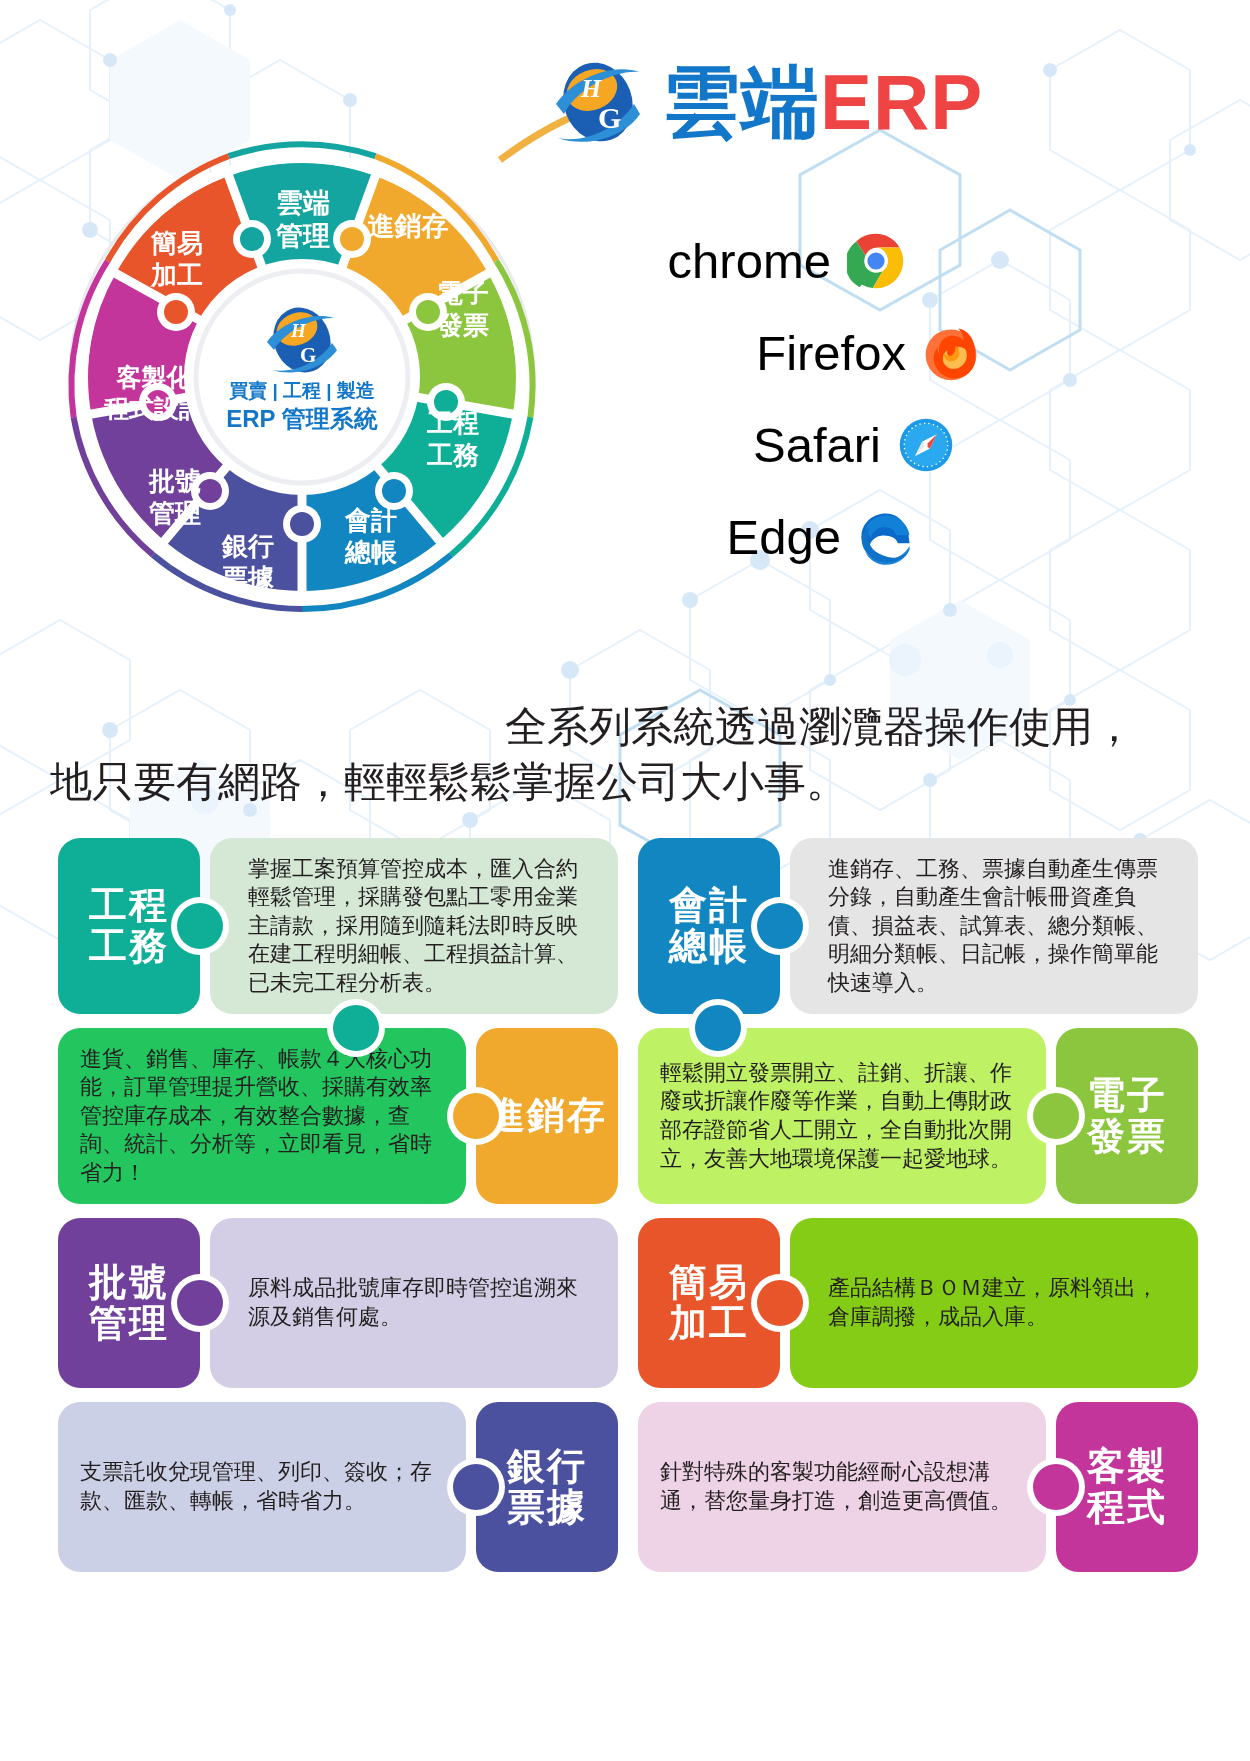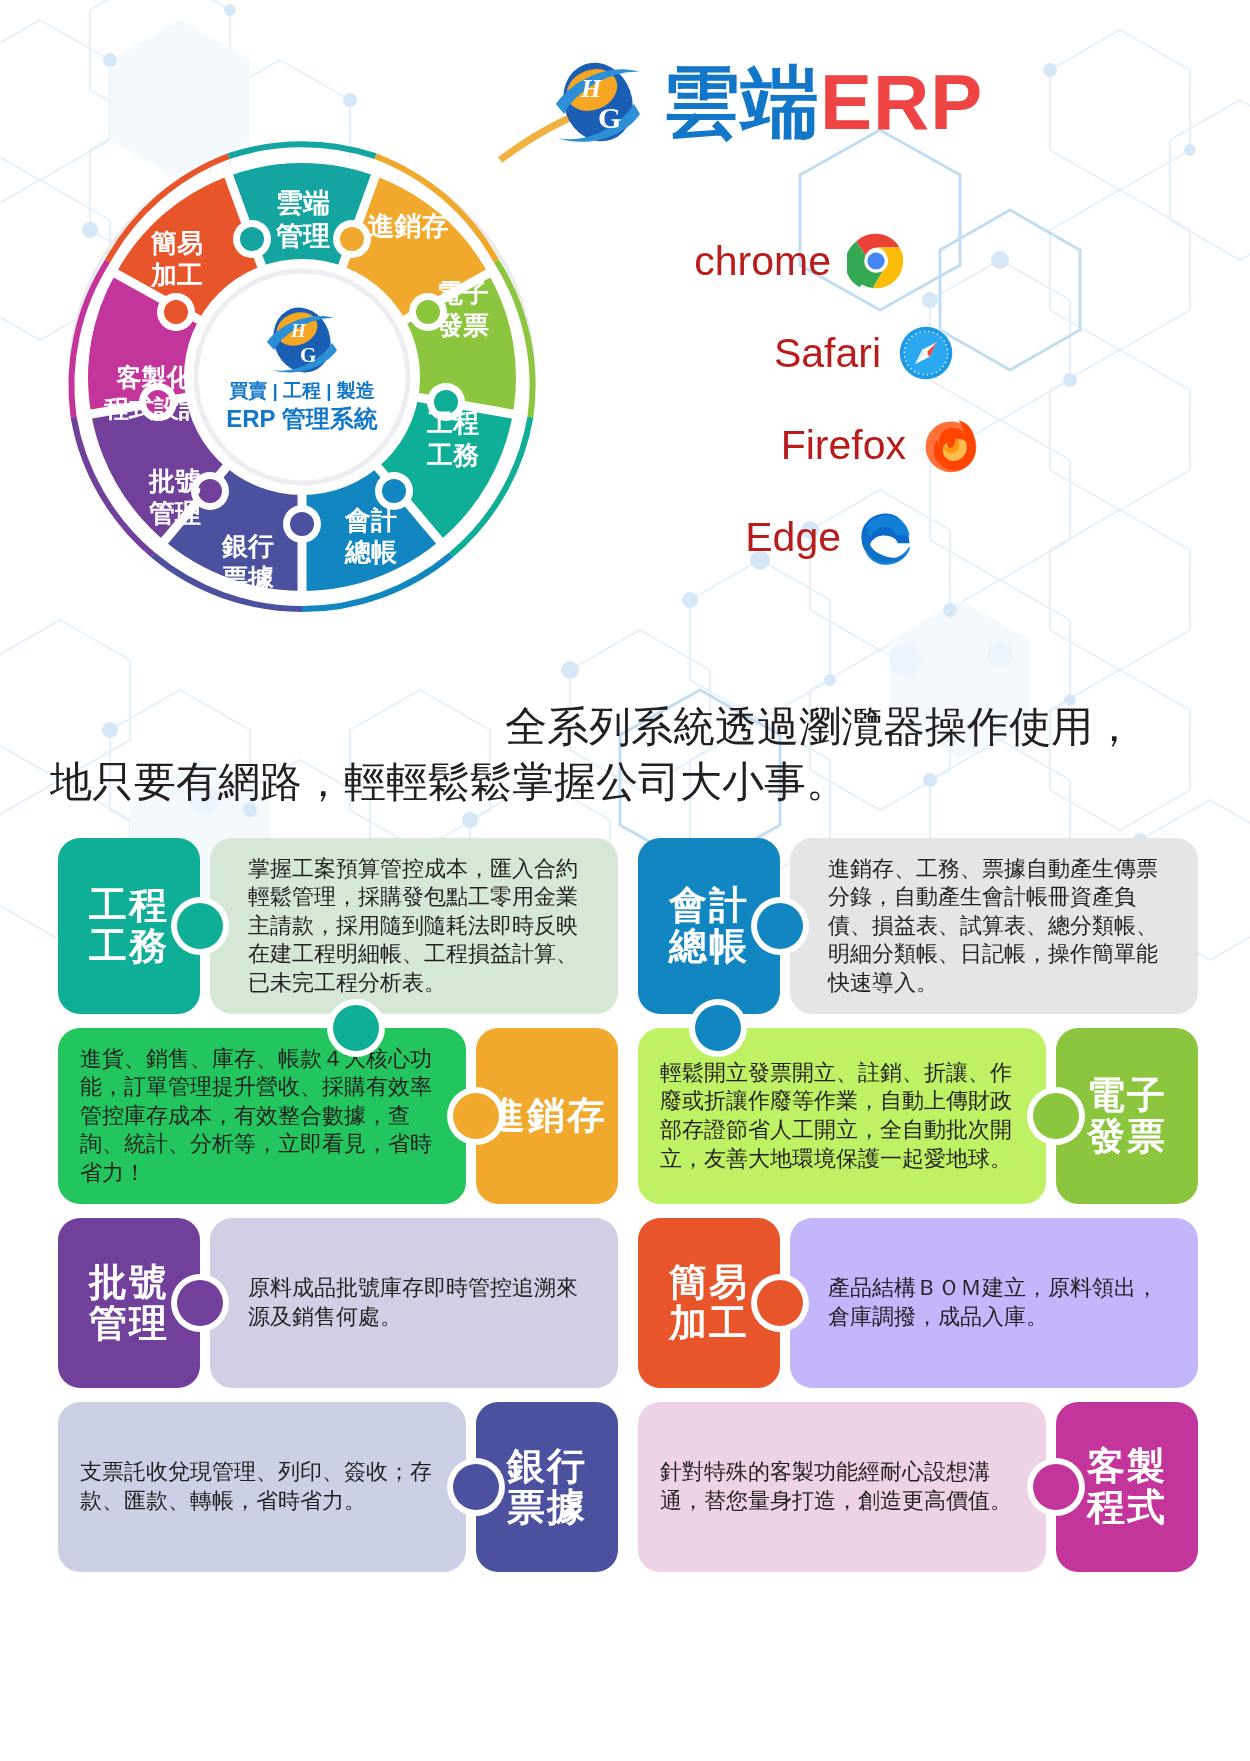--- a/index.html
+++ b/index.html
@@ -21,21 +21,21 @@
   .brand-title { font-size:78px; font-weight:bold; color:#1277c8; letter-spacing:1px; line-height:1;
                  margin-left:14px; white-space:nowrap; }
   .brand-title .erp { color:#ef4444; }
 
   
   .wheel { position:absolute; left:62px; top:112px; width:480px; height:530px; z-index:4; }
 
   
   .browsers { position:absolute; left:640px; top:215px; width:420px; z-index:5; }
   .browser-row { display:flex; align-items:center; justify-content:flex-end; height:92px; }
-  .browser-name { font-size:41px; color:#b91c1c; font-weight:400; margin-right:16px; }
+  .browser-name { font-size:49px; color:#000000; font-weight:400; margin-right:16px; }
   .browser-icon { width:58px; height:58px; flex:0 0 auto; }
   .row-chrome  { padding-right:155px; }
   .row-firefox { padding-right:80px; }
   .row-safari  { padding-right:105px; }
   .row-edge    { padding-right:145px; }
 
   
   .intro { position:absolute; left:50px; top:700px; width:1160px; z-index:5;
            font-size:42px; line-height:1.30; color:#231f20; letter-spacing:0px; font-weight:500; }
   .intro .l1 { text-indent:455px; }
@@ -327,48 +327,48 @@
         <path d="M32 2a30 30 0 0 1 26 15H34a15 15 0 0 0-13.6 8.7L10.2 10.4A30 30 0 0 1 32 2z" fill="#ea4335"></path>
         <path d="M10.2 10.4l10.2 15.3A15 15 0 0 0 26 45.2L14 61A30 30 0 0 1 10.2 10.4z" fill="#34a853" transform="rotate(0 32 32)"></path>
         <path d="M2.7 22.5A30 30 0 0 0 28.5 61.8L39 43.5a15 15 0 0 1-18.6-17.8z" fill="#34a853"></path>
         <path d="M58 17a30 30 0 0 1-29.5 44.8L39 43.5A15 15 0 0 0 34 17z" fill="#fbbc05"></path>
         <circle cx="32" cy="32" r="13" fill="#ffffff"></circle>
         <circle cx="32" cy="32" r="9.5" fill="#4285f4"></circle>
       </svg>
     </span>
   </div>
 
+  <div class="browser-row row-firefox">
+    <span class="browser-name">Firefox</span>
+    <span class="browser-icon">
+      <svg viewBox="0 0 64 64" width="58" height="58" xmlns="http://www.w3.org/2000/svg">
+        <circle cx="32" cy="34" r="28" fill="#ff7139"></circle>
+        <path d="M56 18c-3-7-9-12-16-13 4 4 6 8 6 13 0 0-5-6-14-5-7 1-12 6-13 12-1 5 1 9 1 9s-3-3-3-8c-4 5-5 12-3 18 3 9 12 16 22 16 13 0 23-10 23-23 0-7-1-13-3-19z" fill="#ff4500"></path>
+        <path d="M48 28c2 4 2 9 0 13-3 6-10 10-17 8-5-2-8-6-8-11 0-4 2-7 5-9-1 3 0 6 3 7 3 1 6 0 8-2 2-3 2-6 0-9 4 0 7 1 9 3z" fill="#ffbd4f"></path>
+        <path d="M37 24c3 2 5 6 4 10-1 5-6 8-11 7-4-1-6-5-6-9 2 3 5 4 8 3 3-1 5-5 5-11z" fill="#ff980e"></path>
+      </svg>
+    </span>
+  </div>
+
   <div class="browser-row row-safari">
     <span class="browser-name">Safari</span>
     <span class="browser-icon">
       <svg viewBox="0 0 64 64" width="58" height="58" xmlns="http://www.w3.org/2000/svg">
         <circle cx="32" cy="32" r="30" fill="#ffffff"></circle>
         <circle cx="32" cy="32" r="29" fill="#1c9ae8"></circle>
         <circle cx="32" cy="32" r="24" fill="#2aa9f0"></circle>
         <circle cx="32" cy="32" r="24" fill="none" stroke="#ffffff" stroke-width="1.5" stroke-dasharray="1.5 3.5"></circle>
         <polygon points="44,20 36,36 20,44 28,28" fill="#ffffff"></polygon>
         <polygon points="44,20 36,36 32,32" fill="#f0443d"></polygon>
         <polygon points="20,44 28,28 32,32" fill="#e8e8e8"></polygon>
         <circle cx="32" cy="32" r="2" fill="#ffffff"></circle>
       </svg>
     </span>
   </div>
 
-  <div class="browser-row row-firefox">
-    <span class="browser-name">Firefox</span>
-    <span class="browser-icon">
-      <svg viewBox="0 0 64 64" width="58" height="58" xmlns="http://www.w3.org/2000/svg">
-        <circle cx="32" cy="34" r="28" fill="#ff7139"></circle>
-        <path d="M56 18c-3-7-9-12-16-13 4 4 6 8 6 13 0 0-5-6-14-5-7 1-12 6-13 12-1 5 1 9 1 9s-3-3-3-8c-4 5-5 12-3 18 3 9 12 16 22 16 13 0 23-10 23-23 0-7-1-13-3-19z" fill="#ff4500"></path>
-        <path d="M48 28c2 4 2 9 0 13-3 6-10 10-17 8-5-2-8-6-8-11 0-4 2-7 5-9-1 3 0 6 3 7 3 1 6 0 8-2 2-3 2-6 0-9 4 0 7 1 9 3z" fill="#ffbd4f"></path>
-        <path d="M37 24c3 2 5 6 4 10-1 5-6 8-11 7-4-1-6-5-6-9 2 3 5 4 8 3 3-1 5-5 5-11z" fill="#ff980e"></path>
-      </svg>
-    </span>
-  </div>
-
   <div class="browser-row row-edge">
     <span class="browser-name">Edge</span>
     <span class="browser-icon">
       <svg viewBox="0 0 64 64" width="58" height="58" xmlns="http://www.w3.org/2000/svg">
         <path d="M32 4C17 4 5 15 5 29c0 8 4 15 10 19-2-4-2-9 1-13 4-6 12-8 19-6 5 1 9 4 10 8h13C57 16 46 4 32 4z" fill="#0b69c9" transform="translate(0,2)"></path>
         <path d="M58 40c-5 9-16 16-28 16-9 0-17-4-21-10 3 7 9 12 17 14 13 3 27-4 32-16v-4z" fill="#1a82d8" transform="translate(0,2)"></path>
         <path d="M10 20c3-8 12-14 22-14 13 0 24 9 26 22H43c-1-5-6-9-12-9-8 0-14 5-16 12-2-3-4-7-5-11z" fill="#1380d8" transform="translate(0,2)"></path>
         <path d="M5 31c0 16 13 27 28 27 9 0 18-4 23-11-6 5-14 7-22 5C20 49 12 40 12 29c0-4 1-7 3-10-6 3-10 7-10 12z" fill="#0d72c8" transform="translate(0,2)"></path>
       </svg>
     </span>
@@ -455,21 +455,21 @@
     </div>
 
     <div class="card">
       <div class="tab-wrap gap-r">
         <div class="card-tab" style="background:#e8552b;height:100%;">
           <span class="tl">簡易</span>
           <span class="tl">加工</span>
         </div>
         <div class="knob right" style="background:#e8552b;box-shadow:0 0 0 6px #ffffff;"></div>
       </div>
-      <div class="card-body pad-l" style="background:#c4b5fd;">
+      <div class="card-body pad-l" style="background:#84cc16;">
         <p>產品結構ＢＯＭ建立，原料領出，倉庫調撥，成品入庫。</p>
       </div>
     </div>
   </div>
 
   <div class="card-row">
     <div class="card rev">
       <div class="tab-wrap gap-l">
         <div class="card-tab" style="background:#4b509f;height:100%;">
           <span class="tl">銀行</span>

